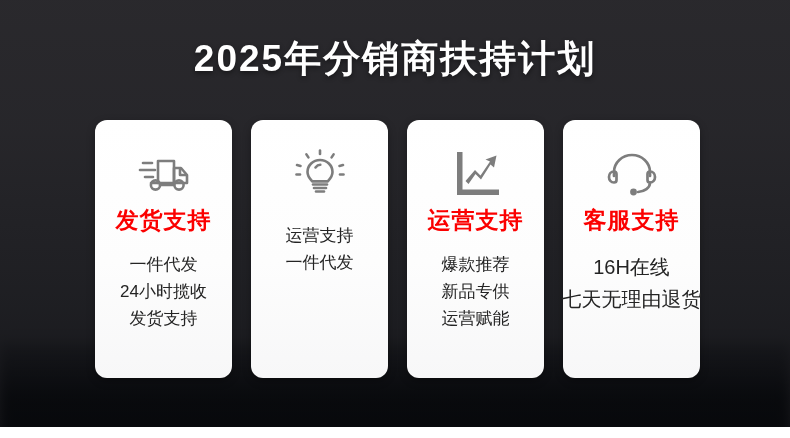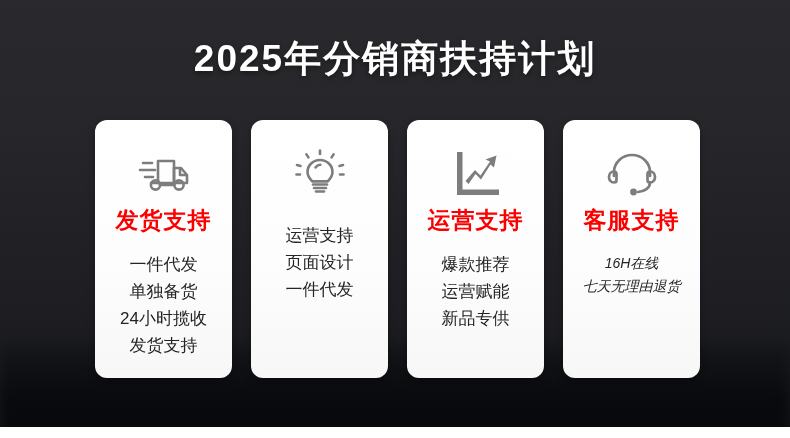--- a/index.html
+++ b/index.html
@@ -103,21 +103,21 @@
     display:flex; flex-direction:column;
     align-items:center;
     gap:2px;
   }
   .card-item{
     font-size:17px;
     color:#242424;
     line-height:1.47;
     white-space:nowrap;
   }
-  .card.wide .card-item{ font-size:14px;font-style:italic; }
+  .card.wide .card-item{ font-size:20px; }
 </style>
 </head>
 <body>
 
 <div id="banner">
 
   <div class="bg-layer">
     <div class="bg-base"></div>
     <div class="bg-dark-strip"></div>
     <div class="bg-overlay"></div>
@@ -138,21 +138,20 @@
           <path d="M24 34 H38"></path>
           <path d="M22 32 H15"></path>
           <path d="M16 12 H7"></path>
           <path d="M19 19 H4"></path>
           <path d="M17 26 H9"></path>
         </svg>
       </div>
       <div class="card-title">发货支持</div>
       <div class="card-items">
         <div class="card-item">一件代发</div>
-        <div class="card-item">单独备货</div>
         <div class="card-item">24小时揽收</div>
         <div class="card-item">发货支持</div>
       </div>
     </div>
 
     <div class="card">
       <div class="icon-wrap">
         <svg width="52" height="50" viewBox="0 0 52 50" fill="none" stroke="#7d7d7d" stroke-width="2.6" stroke-linecap="round" stroke-linejoin="round">
           <path d="M26 12 C33 12 38.5 17.4 38.5 24 C38.5 28.6 35.6 31.2 33.8 33.4 H18.2 C16.4 31.2 13.5 28.6 13.5 24 C13.5 17.4 19 12 26 12 Z"></path>
           <path d="M19 36.5 H33"></path>
@@ -163,37 +162,36 @@
           <path d="M14.4 9.4 L12.4 6.4"></path>
           <path d="M37.6 9.4 L39.6 6.4"></path>
           <path d="M6.5 18 L3 17"></path>
           <path d="M45.5 18 L49 17"></path>
           <path d="M6 26.5 H2.5"></path>
           <path d="M46 26.5 H49.5"></path>
         </svg>
       </div>
       <div class="card-items">
         <div class="card-item">运营支持</div>
-        <div class="card-item">页面设计</div>
         <div class="card-item">一件代发</div>
       </div>
     </div>
 
     <div class="card">
       <div class="icon-wrap">
         <svg width="54" height="50" viewBox="0 0 54 50" fill="none">
           <path d="M8 4 H13.5 V41.5 H50 V47 H8 Z" fill="#7d7d7d"></path>
           <path d="M16.5 33 L26 22 L31.5 27.5 L41 13.5 L36.5 11.5 L47.5 7.5 L45 19.5 L41.5 16.5 L32 31.5 L26.5 26 L19.5 36 Z" fill="#7d7d7d"></path>
         </svg>
       </div>
       <div class="card-title">运营支持</div>
       <div class="card-items">
         <div class="card-item">爆款推荐</div>
+        <div class="card-item">新品专供</div>
         <div class="card-item">运营赋能</div>
-        <div class="card-item">新品专供</div>
       </div>
     </div>
 
     <div class="card wide">
       <div class="icon-wrap">
         <svg width="54" height="48" viewBox="0 0 54 48" fill="none" stroke="#7d7d7d" stroke-width="2.7" stroke-linecap="round" stroke-linejoin="round">
           <path d="M9 27 V23 C9 13.6 17.1 6 27 6 C36.9 6 45 13.6 45 23 V27"></path>
           <path d="M9 22.5 C6 22.5 4 25 4 28 C4 31 6 33.5 9 33.5 C10.6 33.5 11.5 32.6 11.5 31 V25 C11.5 23.4 10.6 22.5 9 22.5 Z"></path>
           <path d="M45 22.5 C48 22.5 50 25 50 28 C50 31 48 33.5 45 33.5 C43.4 33.5 42.5 32.6 42.5 31 V25 C42.5 23.4 43.4 22.5 45 22.5 Z"></path>
           <path d="M45 33.5 C45 39 39.5 42.5 33 43"></path>

